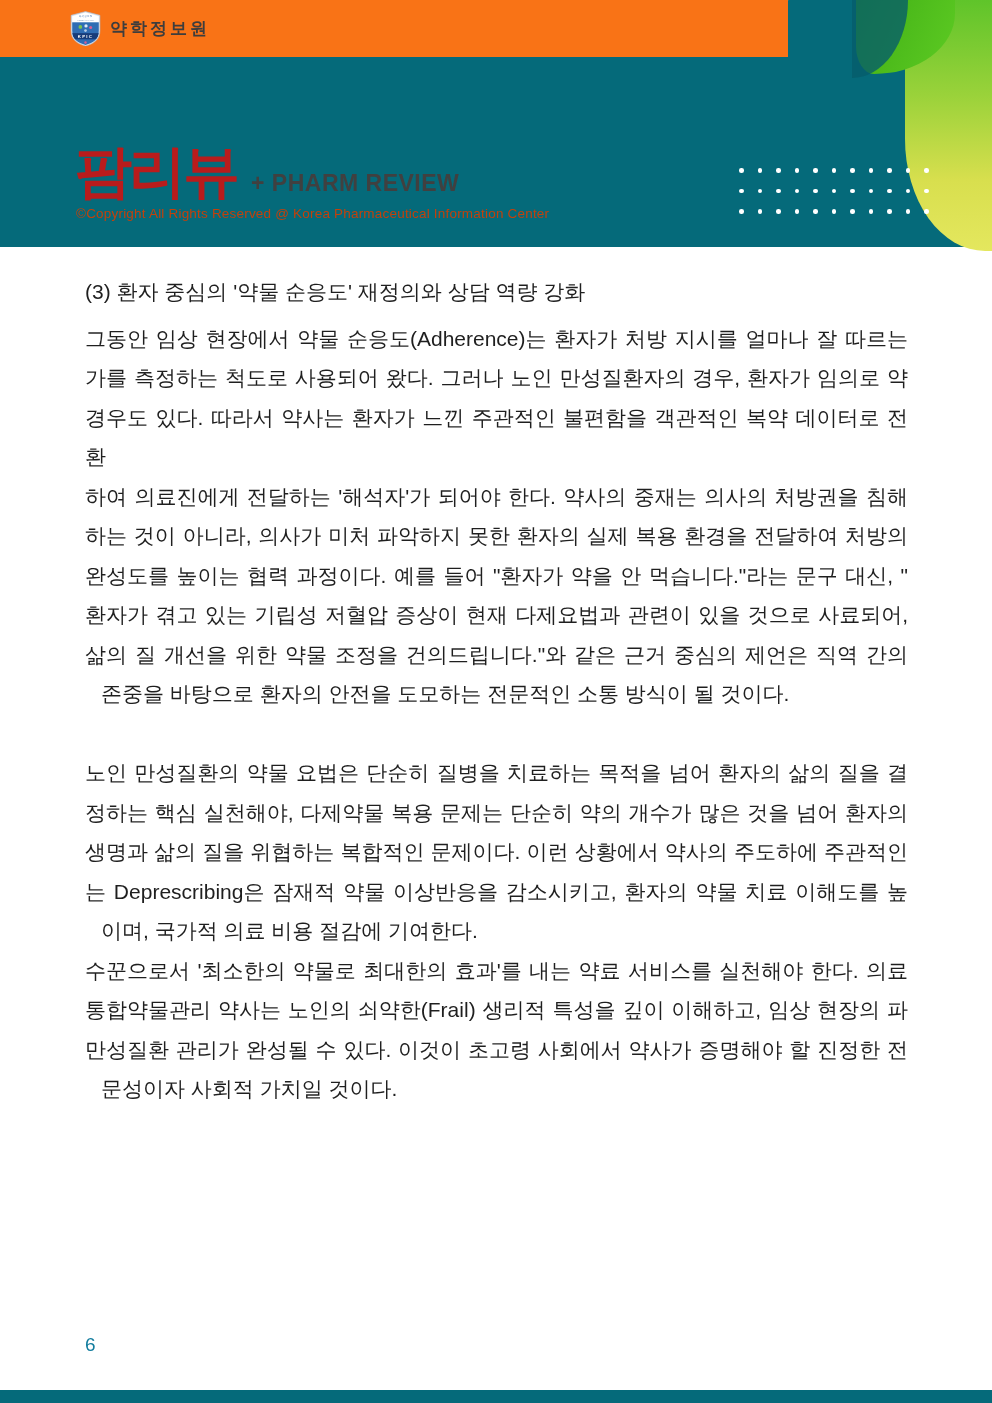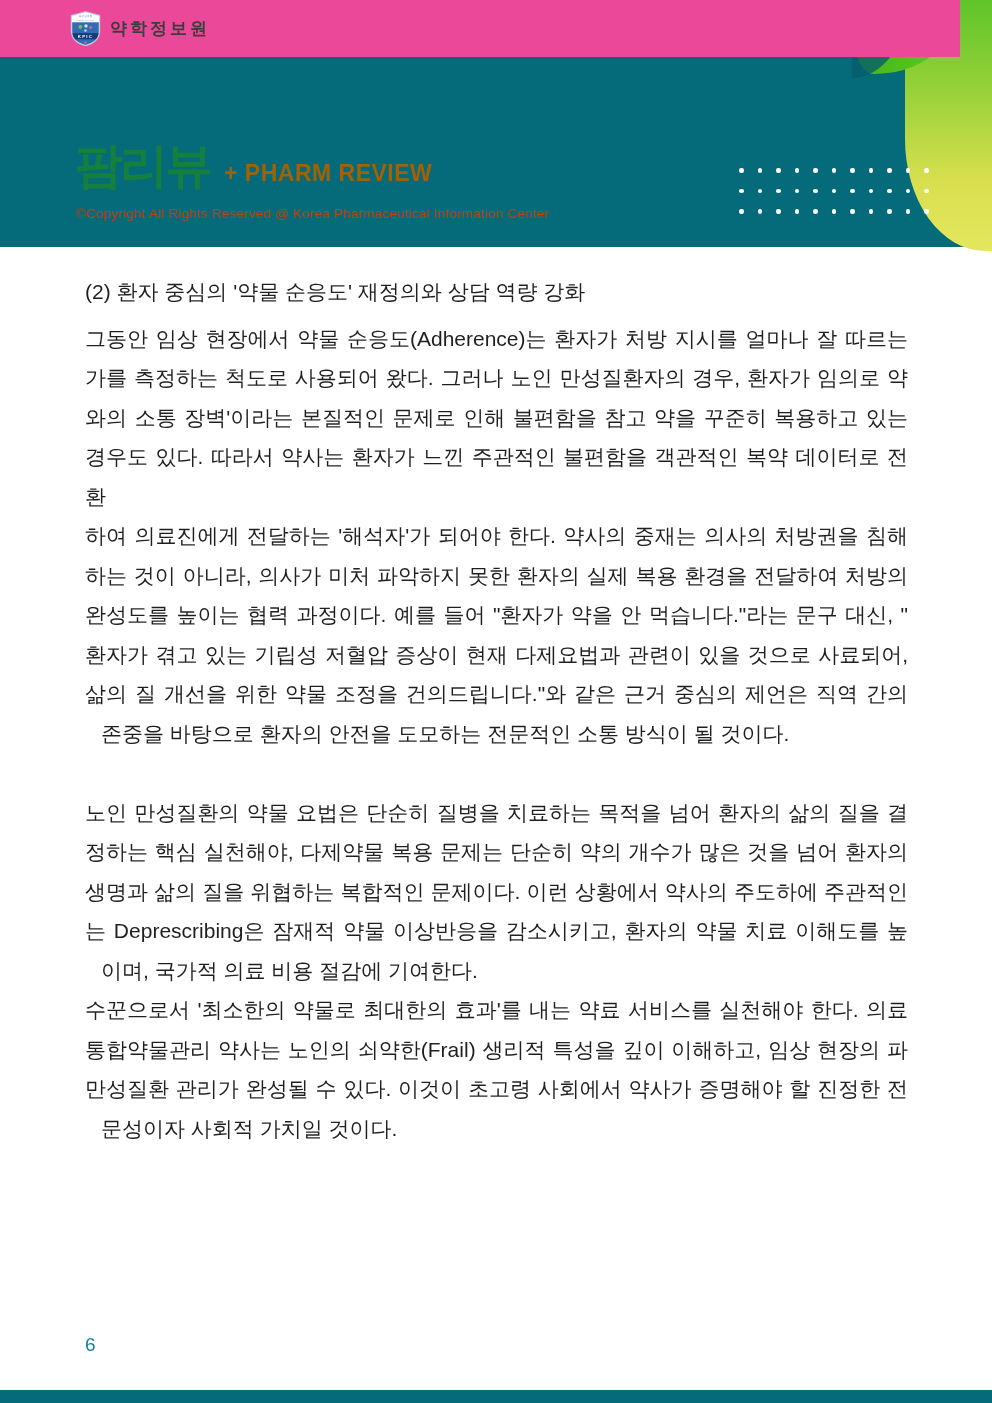--- a/index.html
+++ b/index.html
@@ -4,21 +4,21 @@
 <style>
   * { margin:0; padding:0; box-sizing:border-box; }
   html,body { background:#888; }
   .page {
     position:relative; width:992px; height:1403px; background:#ffffff;
     margin:0 auto; overflow:hidden;
     font-family:"Liberation Sans","DejaVu Sans",sans-serif;
   }
 
   
-  .top-bar { position:absolute; left:0; top:0; width:960px; height:57px; background:#ec4899; z-index:8; }
+  .top-bar { position:absolute; left:0; top:0; width:788px; height:57px; background:#f97316; z-index:8; }
   .org-logo { position:absolute; left:70px; top:11px; display:flex; align-items:center; gap:9px; }
   .org-logo .logo-text { font-size:17px; letter-spacing:3px; color:#3d3d3d; font-weight:600; }
 
   
   .band { position:absolute; left:0; top:0; width:992px; height:252px; z-index:1; }
   .band svg.band-shape { position:absolute; left:0; top:0; }
   .blob {
     position:absolute; left:905px; top:0; width:87px; height:251px;
     background:linear-gradient(to bottom,#5fc42a 0%,#9ad23a 38%,#d8df4e 72%,#e4e75e 100%);
     border-bottom-left-radius:80px 112px; z-index:2;
@@ -30,22 +30,22 @@
   }
   .leaf {
     position:absolute; left:852px; top:0; width:56px; height:78px;
     background:rgba(5,92,106,0.78);
     border-bottom-right-radius:56px 78px; z-index:4;
   }
   .dot-grid { position:absolute; left:739px; top:168px; z-index:5; }
   .dot-grid span { position:absolute; width:4.5px; height:4.5px; border-radius:50%; background:#ffffff; }
 
   .title-row { position:absolute; left:75px; top:140px; display:flex; align-items:flex-end; z-index:6; }
-  .band-title { font-size:48px; font-weight:800; color:#15803d; letter-spacing:-3px; line-height:1.1; }
-  .band-subtitle { font-size:23px; font-weight:600; color:#a16207; margin-left:14px; margin-bottom:6px; letter-spacing:0.5px; white-space:nowrap; }
+  .band-title { font-size:57px; font-weight:800; color:#b91c1c; letter-spacing:-3px; line-height:1.1; }
+  .band-subtitle { font-size:23px; font-weight:600; color:#404040; margin-left:14px; margin-bottom:6px; letter-spacing:0.5px; white-space:nowrap; }
   .band-copyright { position:absolute; left:76px; top:206px; font-size:13.5px; color:#c2410c; letter-spacing:0.2px; z-index:6; }
 
   
   .article { position:absolute; left:85px; top:272px; width:823px; color:#1f1f1f; font-size:21px; z-index:2; }
   .article .heading { line-height:39.5px; margin-bottom:7px; }
   .line { line-height:39.5px; text-align:justify; text-align-last:justify; }
   .line.no-just { text-align-last:left;margin-left:16px; }
   .para.gap-after { margin-bottom:39.5px; }
 
   
@@ -128,26 +128,25 @@
           <rect x="2" y="21.5" width="26" height="6" fill="#173c7a"></rect>
           <text x="15" y="26" font-size="4.2" font-weight="bold" letter-spacing="1.2" fill="#ffffff" text-anchor="middle" font-family="Liberation Sans, sans-serif">KPIC</text>
           <circle cx="15" cy="30.5" r="1.2" fill="#d85f93"></circle>
         </g>
       </svg>
       <span class="logo-text">약학정보원</span>
     </div>
   </div>
 
   <main class="article">
-    <div class="heading">(2) 환자 중심의 '약물 순응도' 재정의와 상담 역량 강화</div>
+    <div class="heading">(3) 환자 중심의 '약물 순응도' 재정의와 상담 역량 강화</div>
     <div>
         <div class="para gap-after">
           <div class="line">그동안 임상 현장에서 약물 순응도(Adherence)는 환자가 처방 지시를 얼마나 잘 따르는</div>
           <div class="line">가를 측정하는 척도로 사용되어 왔다. 그러나 노인 만성질환자의 경우, 환자가 임의로 약</div>
-          <div class="line">와의 소통 장벽'이라는 본질적인 문제로 인해 불편함을 참고 약을 꾸준히 복용하고 있는</div>
           <div class="line">경우도 있다. 따라서 약사는 환자가 느낀 주관적인 불편함을 객관적인 복약 데이터로 전환</div>
           <div class="line">하여 의료진에게 전달하는 '해석자'가 되어야 한다. 약사의 중재는 의사의 처방권을 침해</div>
           <div class="line">하는 것이 아니라, 의사가 미처 파악하지 못한 환자의 실제 복용 환경을 전달하여 처방의</div>
           <div class="line">완성도를 높이는 협력 과정이다. 예를 들어 "환자가 약을 안 먹습니다."라는 문구 대신, "</div>
           <div class="line">환자가 겪고 있는 기립성 저혈압 증상이 현재 다제요법과 관련이 있을 것으로 사료되어,</div>
           <div class="line">삶의 질 개선을 위한 약물 조정을 건의드립니다."와 같은 근거 중심의 제언은 직역 간의</div>
           <div class="line no-just">존중을 바탕으로 환자의 안전을 도모하는 전문적인 소통 방식이 될 것이다.</div>
         </div>
         <div class="para">
           <div class="line">노인 만성질환의 약물 요법은 단순히 질병을 치료하는 목적을 넘어 환자의 삶의 질을 결</div>

